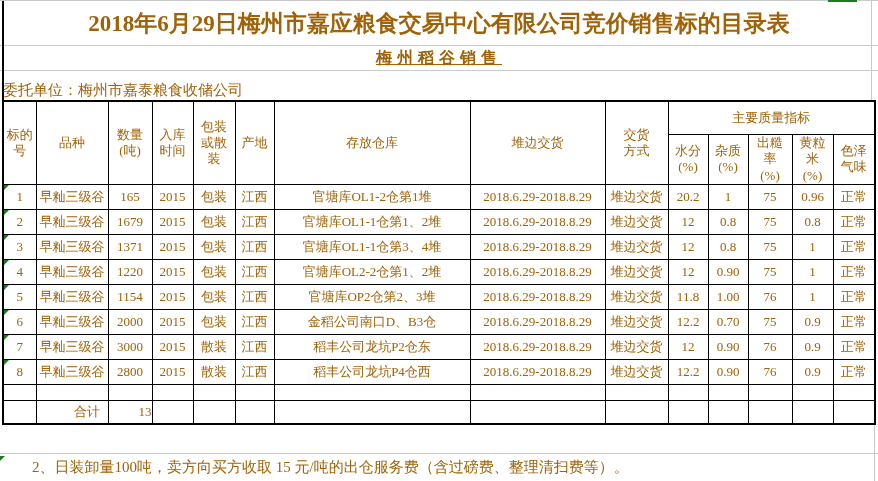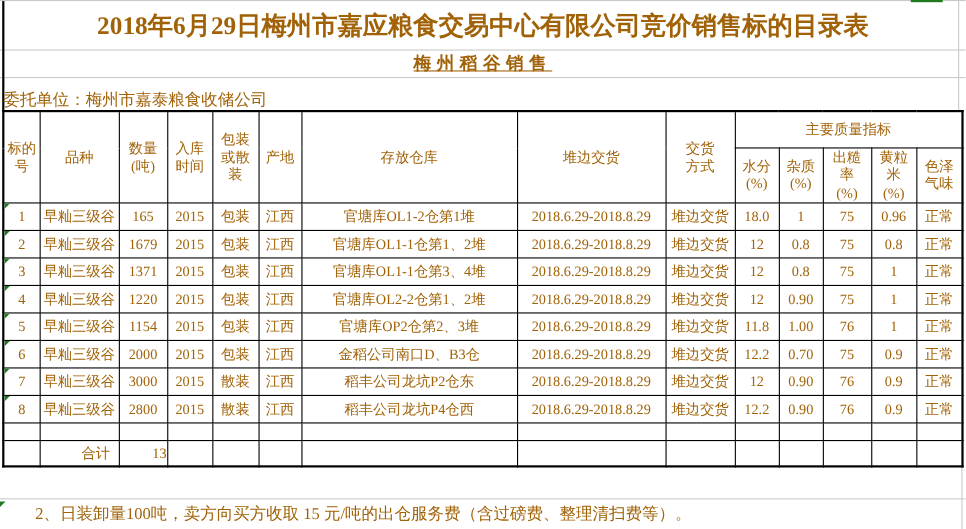--- a/index.html
+++ b/index.html
@@ -130,21 +130,21 @@
         <tr>
           <td class="lot"><span class="err-tri"></span>1</td>
           <td>早籼三级谷</td>
           <td>165</td>
           <td>2015</td>
           <td>包装</td>
           <td>江西</td>
           <td>官塘库OL1-2仓第1堆</td>
           <td>2018.6.29-2018.8.29</td>
           <td>堆边交货</td>
-          <td>18.0</td>
+          <td>20.2</td>
           <td>1</td>
           <td>75</td>
           <td>0.96</td>
           <td>正常</td>
         </tr>
         <tr>
           <td class="lot"><span class="err-tri"></span>2</td>
           <td>早籼三级谷</td>
           <td>1679</td>
           <td>2015</td>

